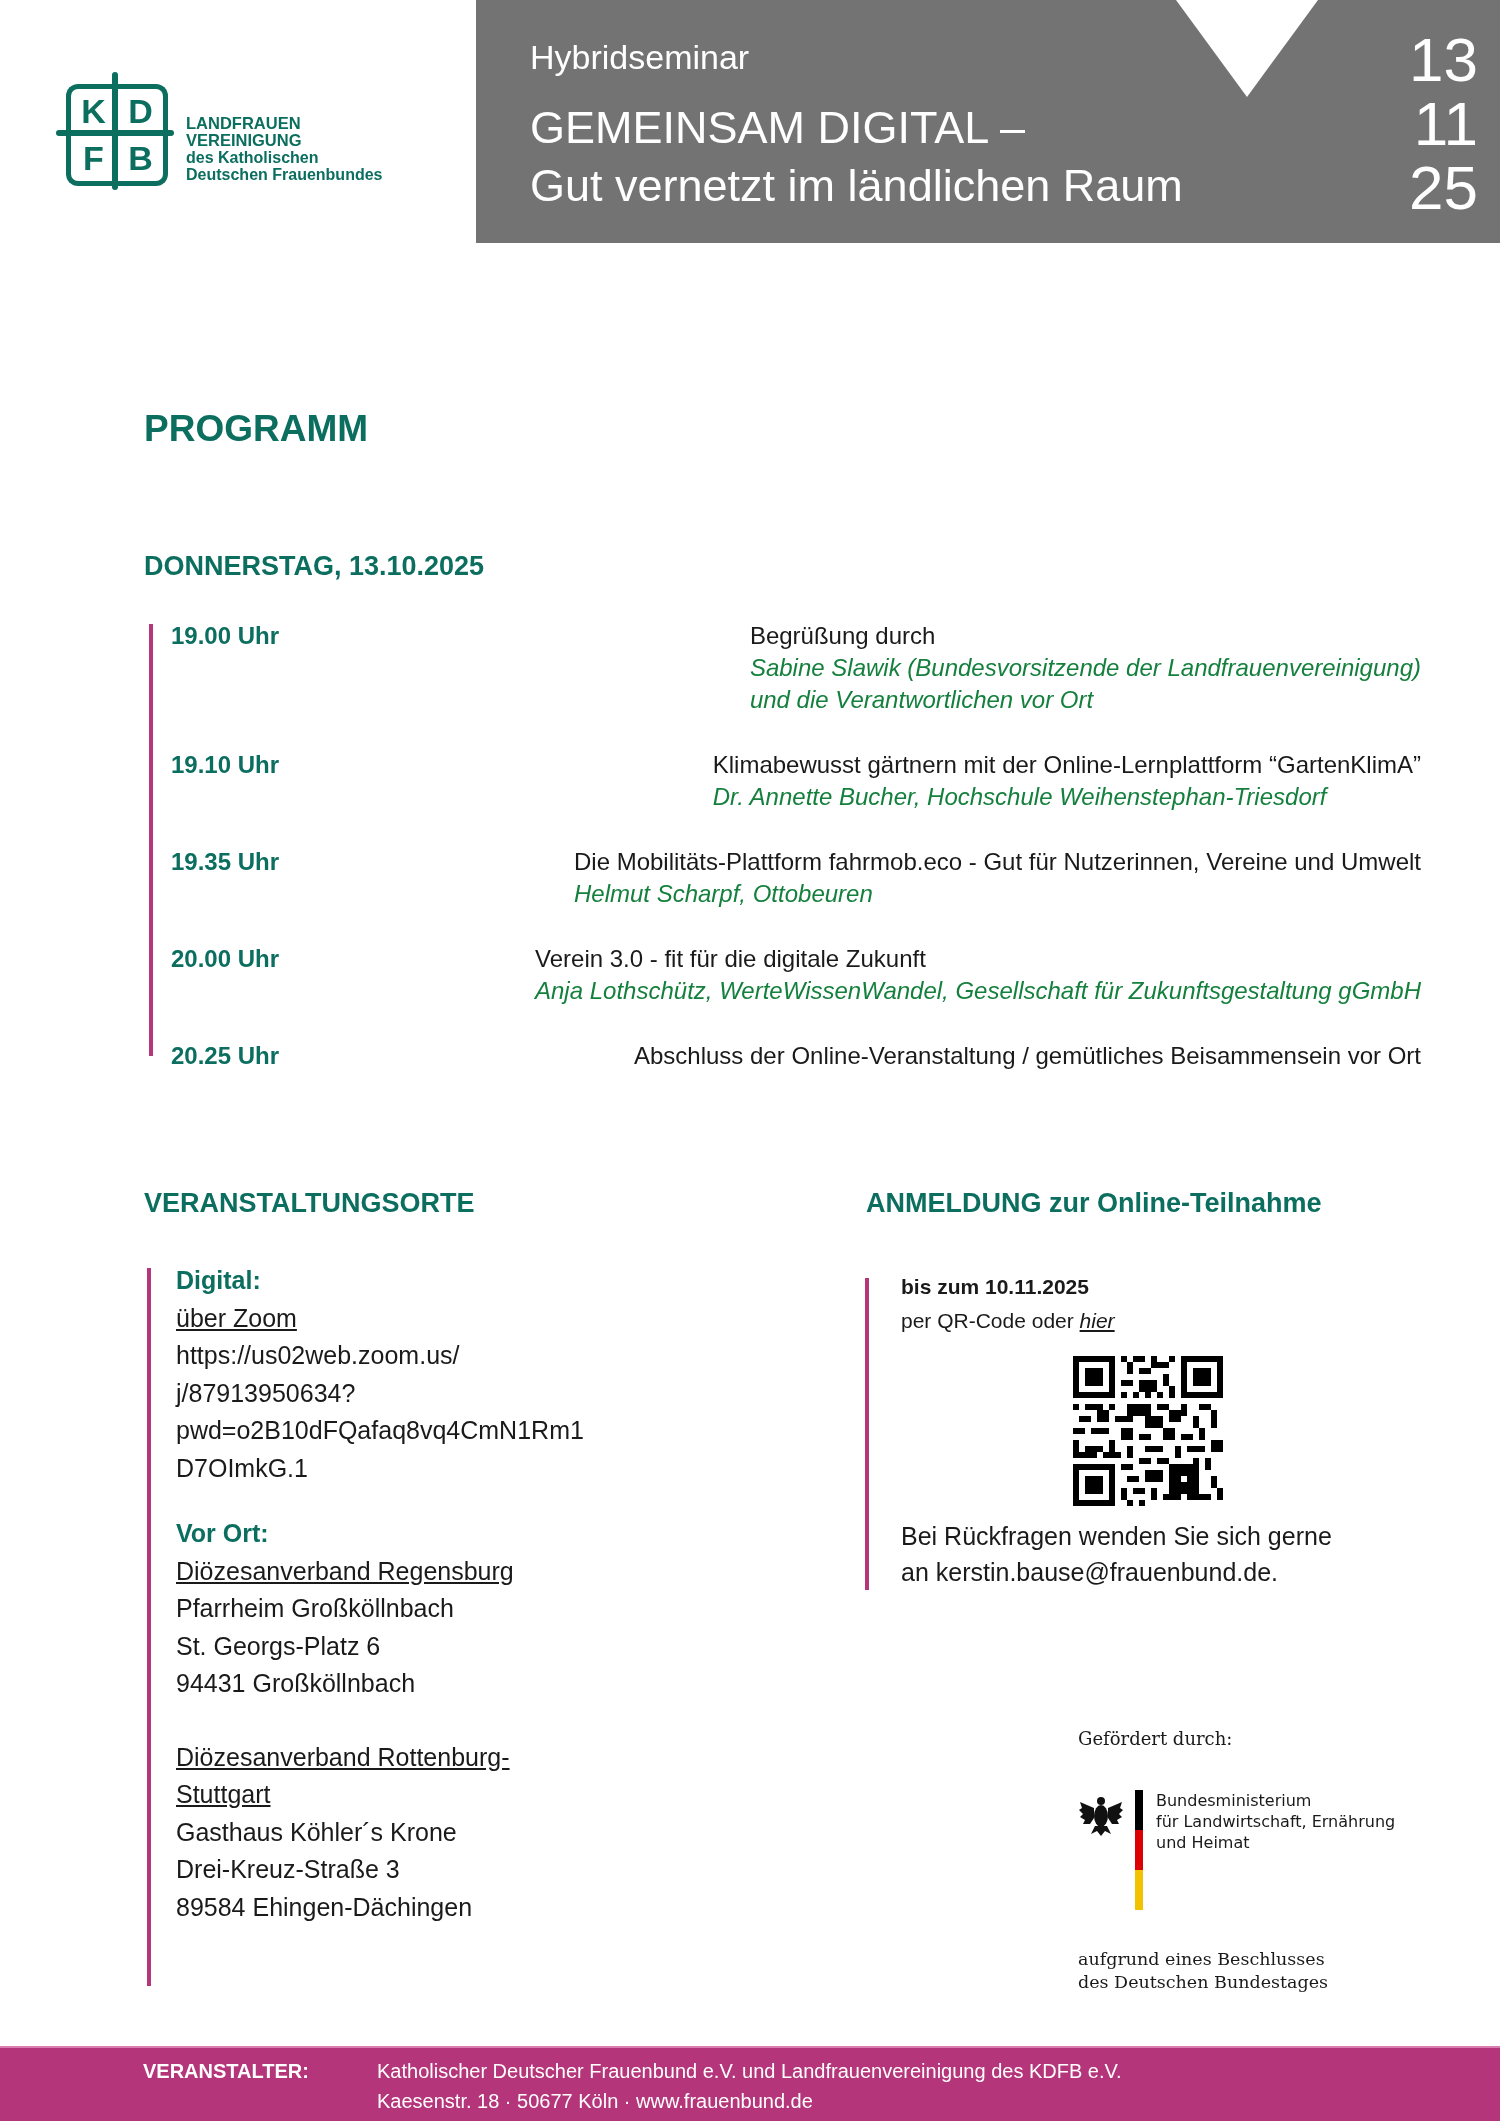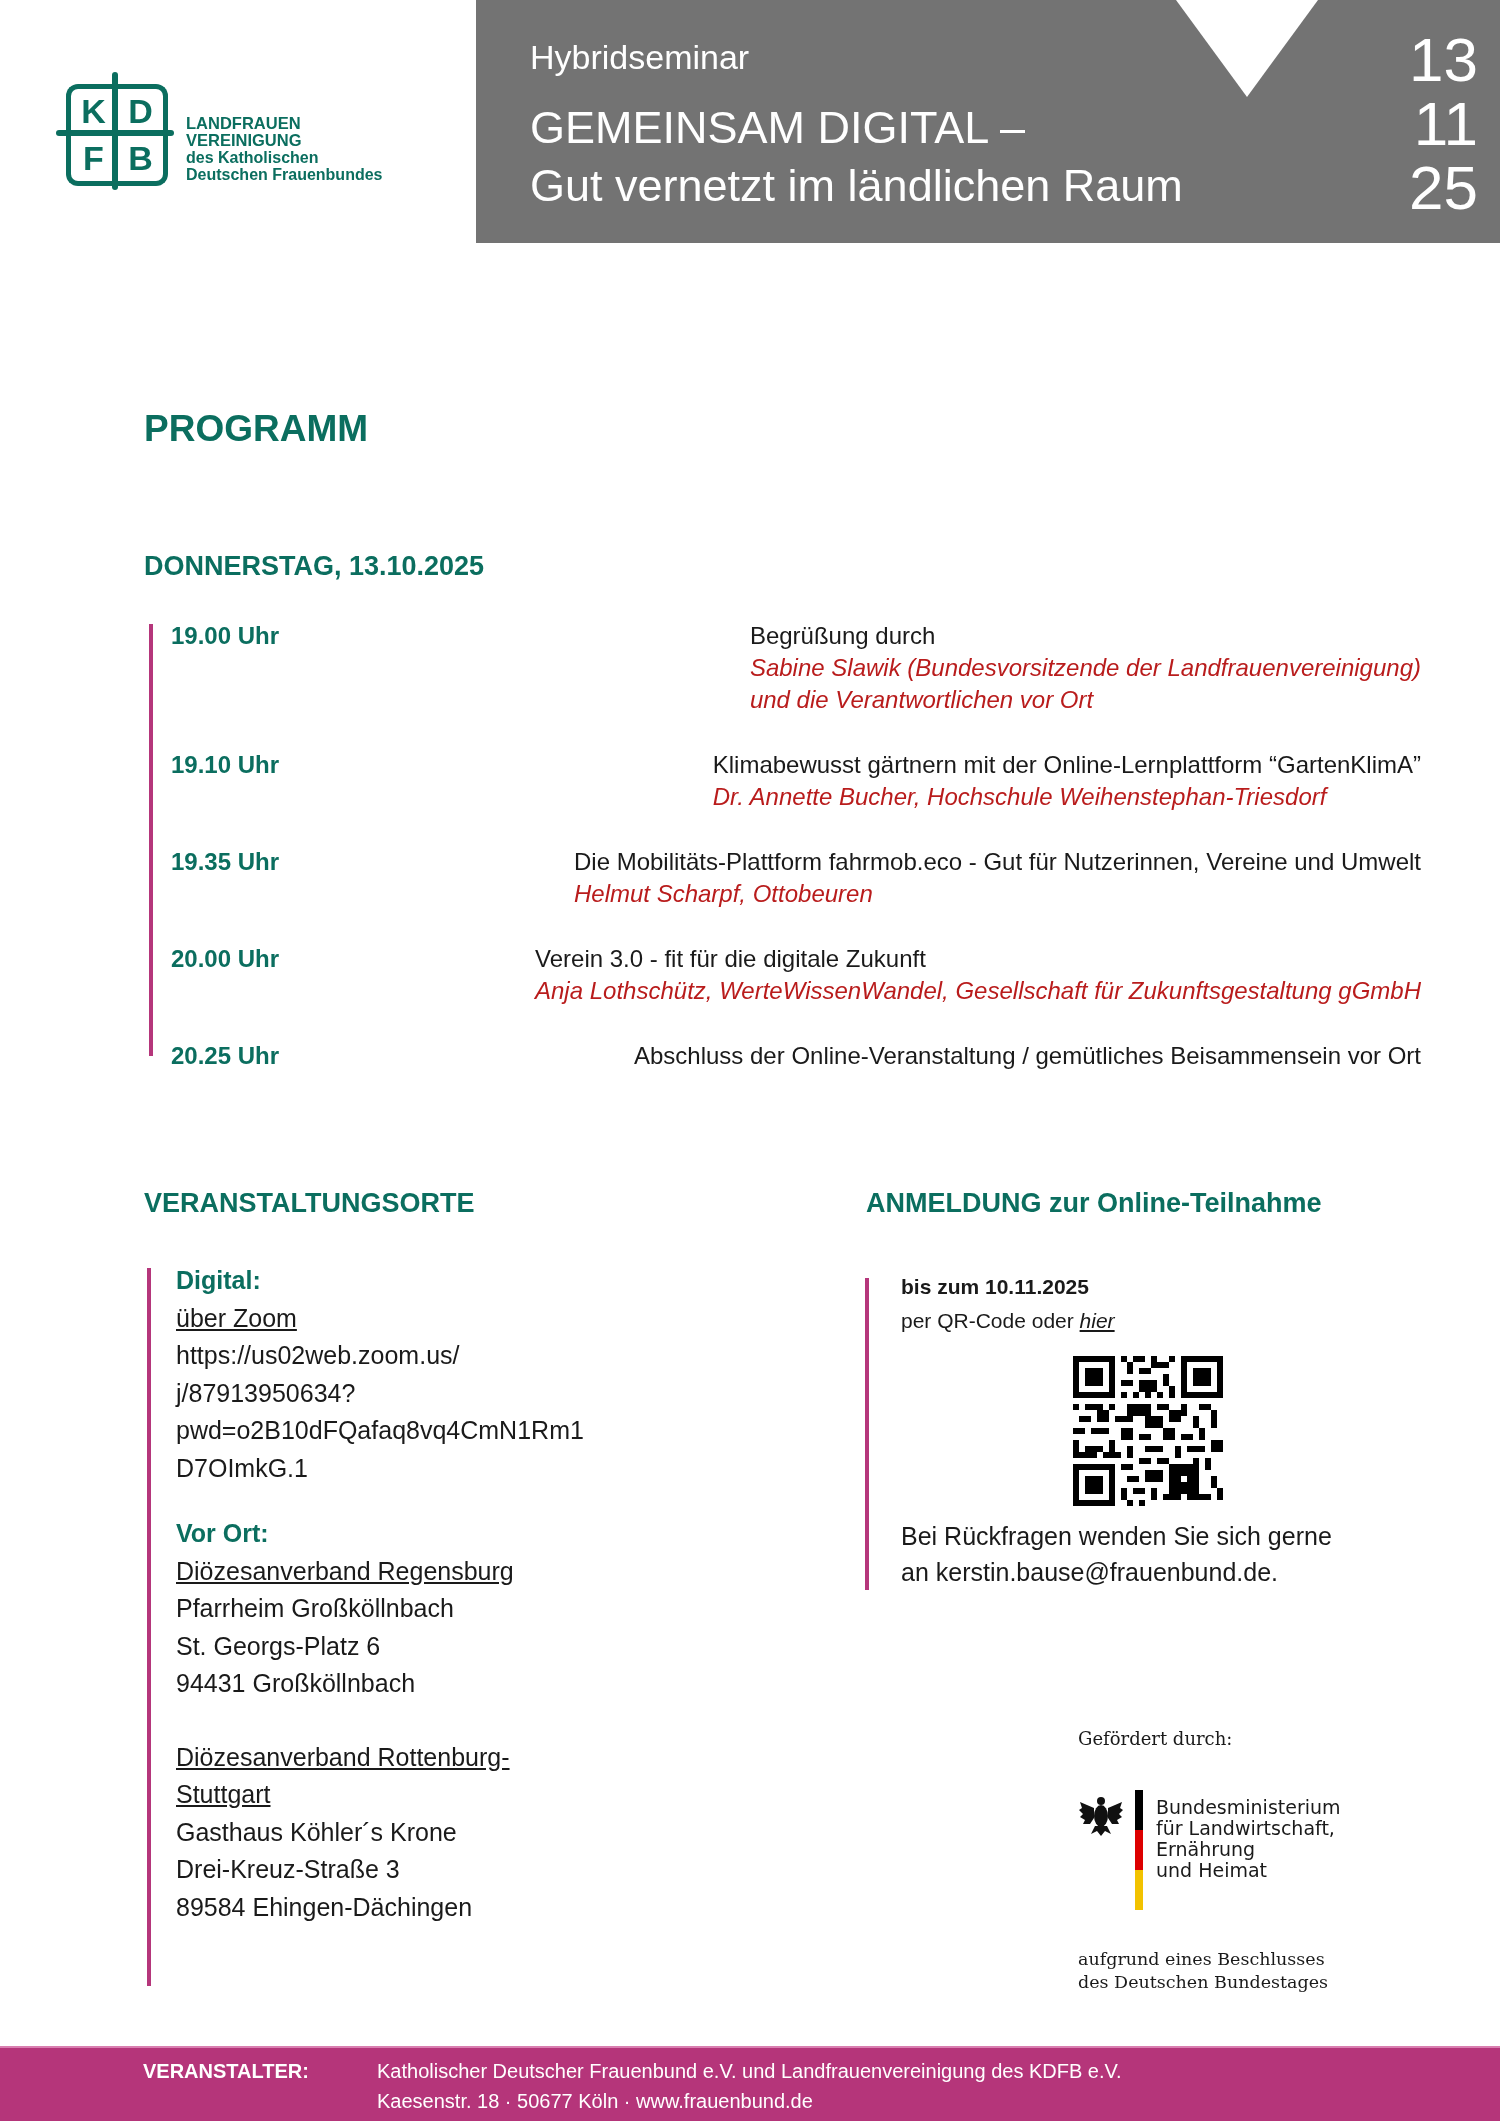--- a/index.html
+++ b/index.html
@@ -28,21 +28,21 @@
   .banner .date { position: absolute; right: 22px; top: 28px; color: #fff; font-size: 62px; line-height: 64px; text-align: right; }
   .h1 { position: absolute; left: 144px; top: 408px; font-size: 37px; font-weight: bold; color: #0b6e5f; }
   .h2 { position: absolute; left: 144px; top: 551px; font-size: 27px; font-weight: bold; color: #0b6e5f; }
 
   .vline { position: absolute; width: 4px; background: #b5367b; }
 
   .prog { position: absolute; left: 171px; top: 620px; width: 1250px; }
   .prog-item { display: flex; margin-bottom: 33px; justify-content: space-between; }
   .prog-item .time { width: 180px; font-weight: bold; font-size: 24px; color: #0b6e5f; line-height: 32px; }
   .prog-item .desc { font-size: 24px; line-height: 32px; color: #1a1a1a; }
-  .prog-item .sp { font-style: italic; color: #b91c1c; }
+  .prog-item .sp { font-style: italic; color: #15803d; }
 
   .h3 { position: absolute; font-size: 27px; font-weight: bold; color: #0b6e5f; }
 
   .venues { position: absolute; left: 176px; top: 1262px; font-size: 25px; line-height: 37.5px; }
   .venues .lbl { font-weight: bold; color: #0b6e5f; }
   .u { text-decoration: underline; }
 
   .reg { position: absolute; left: 901px; top: 1270px; font-size: 21px; line-height: 34px; }
   .reg .b { font-weight: bold; }
   .reg .hier { font-style: italic; text-decoration: underline; }
@@ -50,21 +50,21 @@
   .reg2 { position: absolute; left: 901px; top: 1518px; font-size: 25px; line-height: 36px; }
 
   .funder { position: absolute; left: 1078px; top: 1728px; font-family: "DejaVu Serif", serif; }
   .funder .gef { font-size: 18px; color: #1a1a1a; }
   .bmel { position: absolute; left: 0; top: 62px; width: 330px; height: 140px; }
   .eagle { position: absolute; left: 0; top: 4px; width: 46px; height: 44px; }
   .flag { position: absolute; left: 57px; top: 0; width: 8px; height: 120px; }
   .flag .b1 { height: 40px; background: #000; }
   .flag .b2 { height: 40px; background: #dd0000; }
   .flag .b3 { height: 40px; background: #f2c200; }
-  .bmel-text { position: absolute; left: 78px; top: 7px; font-family: "DejaVu Sans", sans-serif; font-size: 19px; line-height: 21px; color: #1a1a1a; }
+  .bmel-text { position: absolute; left: 78px; top: 0; font-family: "DejaVu Sans", sans-serif; font-size: 16px; line-height: 21px; color: #1a1a1a; }
   .funder .beschl { position: absolute; left: 0; top: 220px; width: 300px; font-size: 17.5px; line-height: 23px; color: #1a1a1a; }
 
   .footer { position: absolute; left: 0; top: 2046px; width: 1500px; height: 75px; background: #b5357a; border-top: 2px solid #d97fb0; }
   .footer .lbl { position: absolute; left: 143px; top: 12px; font-weight: bold; font-size: 20px; color: #fff; }
   .footer .line { position: absolute; left: 377px; font-size: 20px; color: #fff; }
   .footer .l1 { top: 12px; }
   .footer .l2 { top: 42px; }
 </style>
 </head>
 <body>

